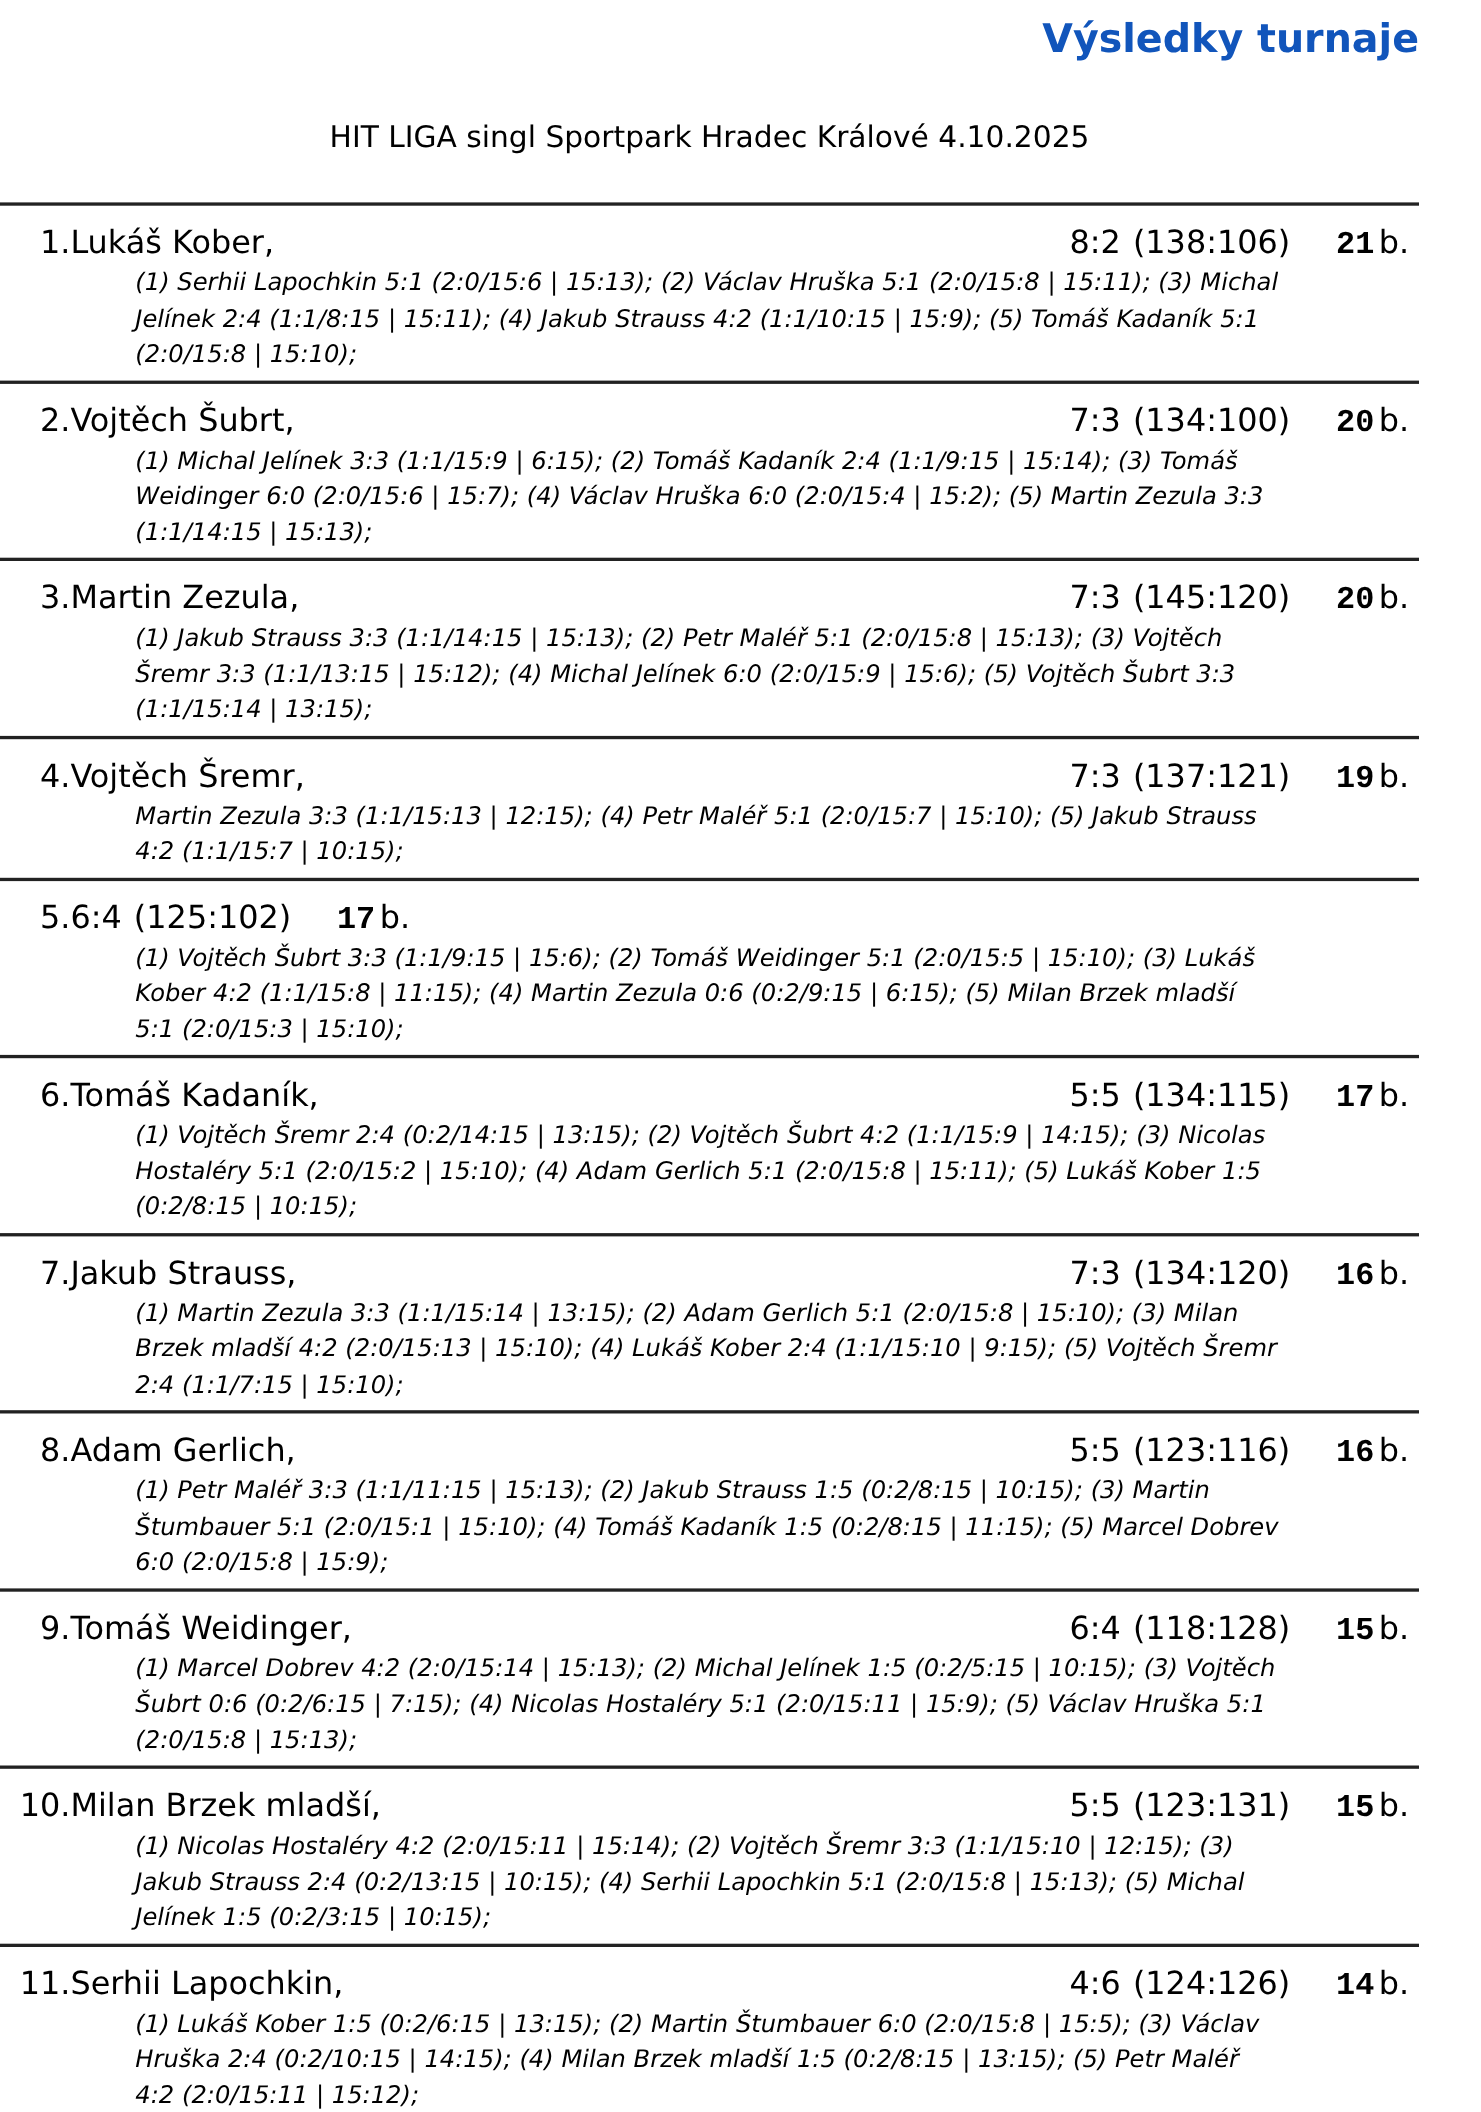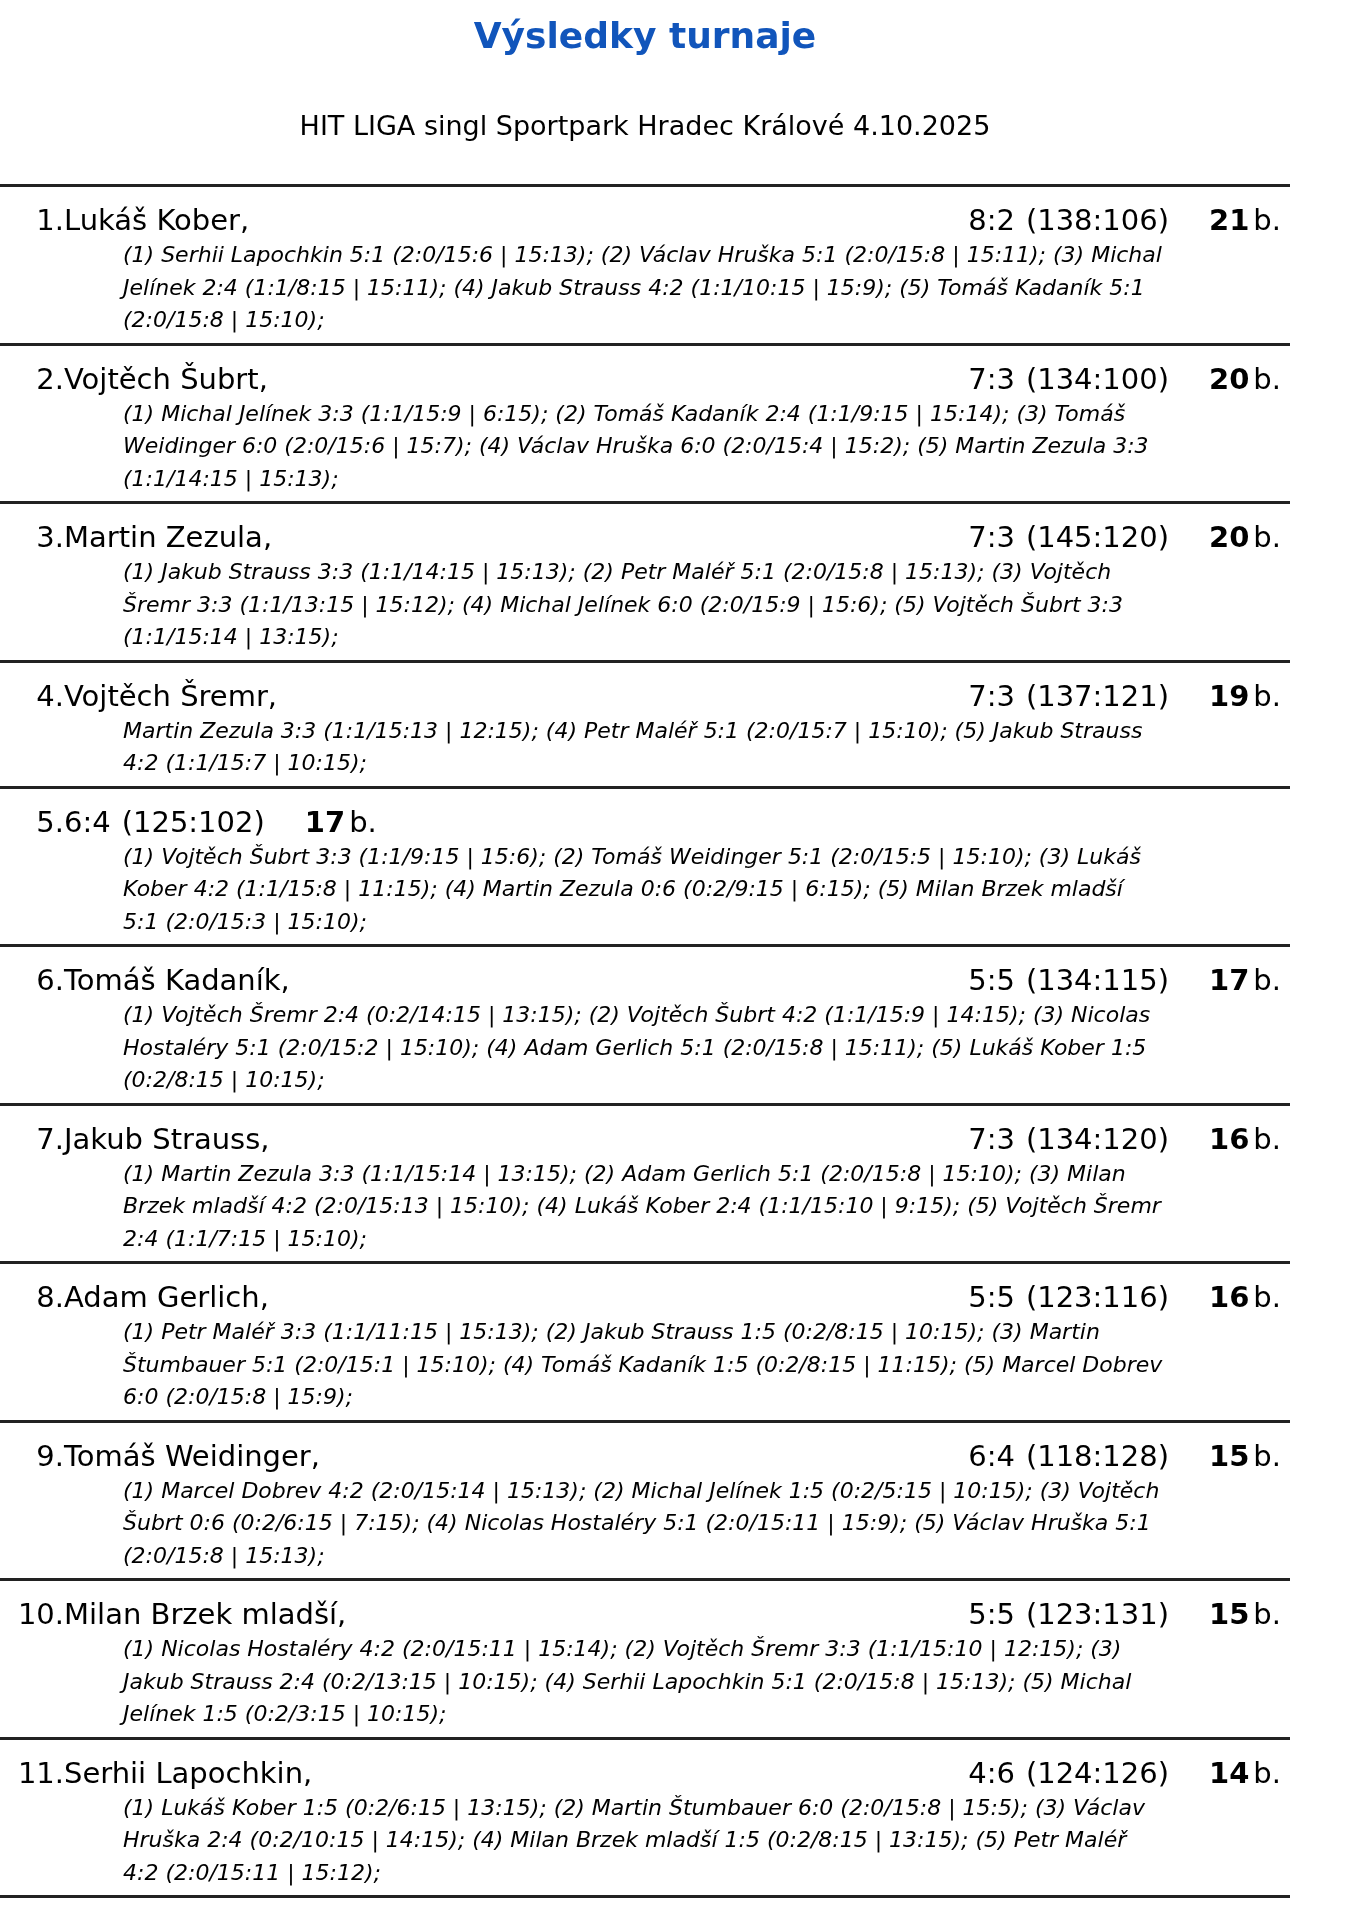--- a/index.html
+++ b/index.html
@@ -13,21 +13,21 @@
     overflow: hidden;
     font-family: "DejaVu Sans", "Liberation Sans", sans-serif;
     color: #000000;
   }
   .doc {
     width: 1290px;
   }
   .doc-title {
     margin: 0;
     padding-top: 14px;
-    text-align: center;
+    text-align: right;
     font-size: 36px;
     font-weight: bold;
     line-height: 44px;
   }
   .doc-subtitle {
     margin: 0;
     margin-top: 51px;
     text-align: center;
     font-size: 27px;
     font-weight: normal;
@@ -65,20 +65,21 @@
     white-space: pre;
   }
   .points-wrap {
     margin-left: 40px;
     min-width: 68px;
     text-align: right;
     white-space: pre;
   }
   .points {
     font-weight: bold;
+    font-family: Liberation Mono, monospace;
   }
   .points-unit {
     margin-left: 4px;
   }
   .entry-details {
     margin-left: 123px;
     margin-top: 2px;
     font-size: 22px;
     line-height: 32.5px;
   }

